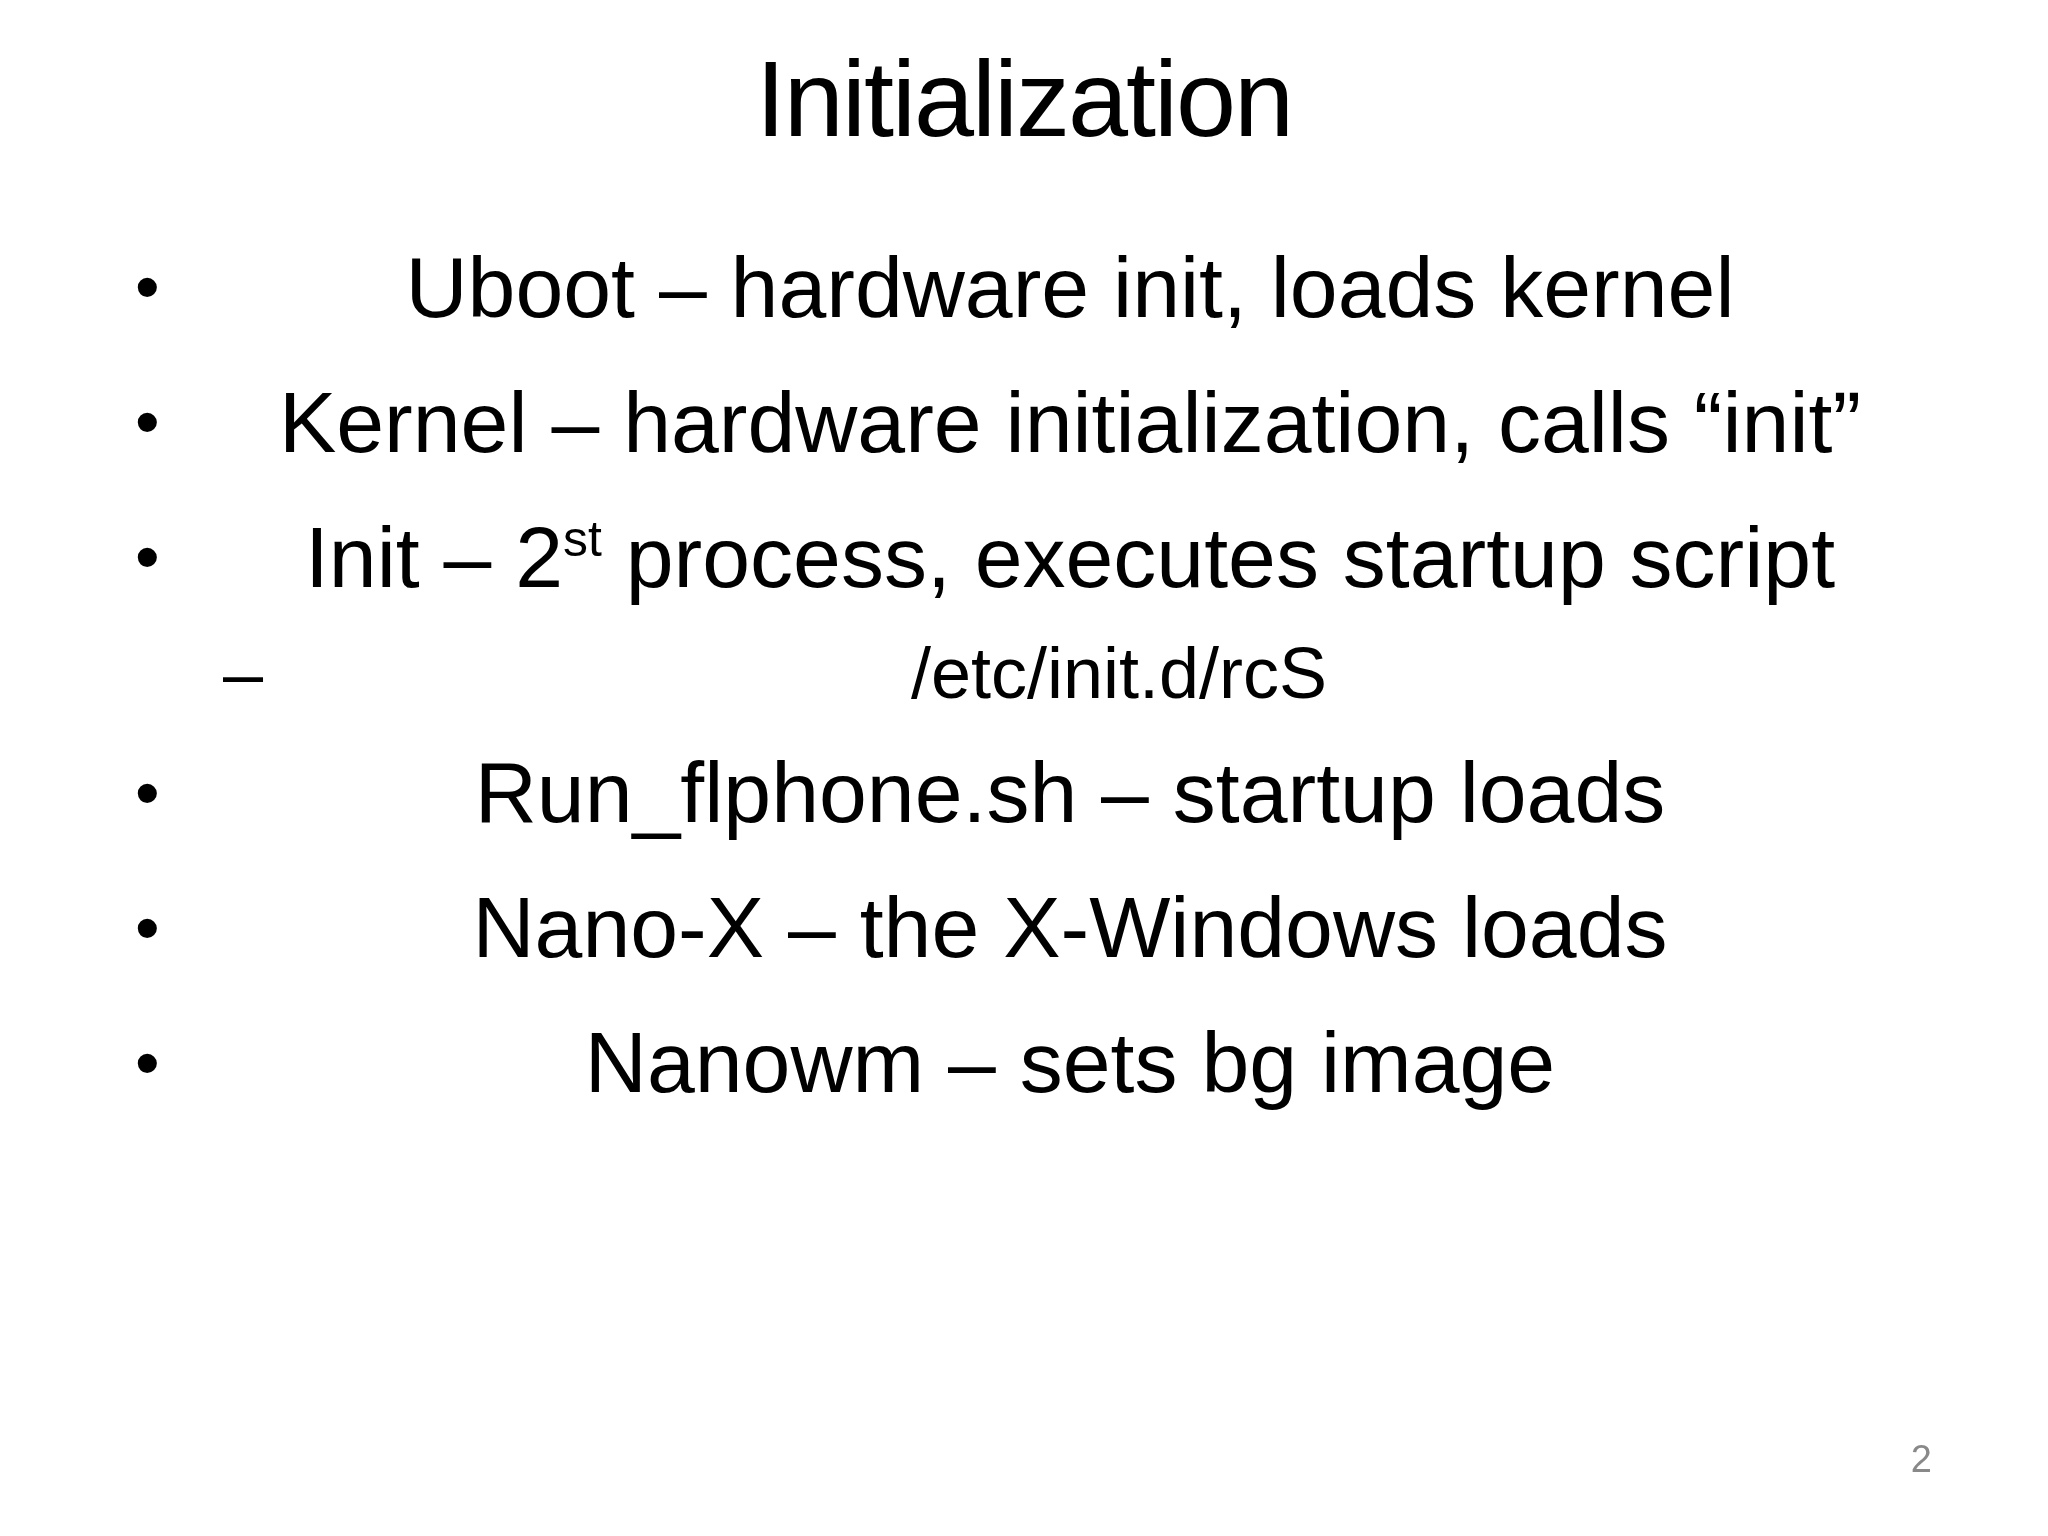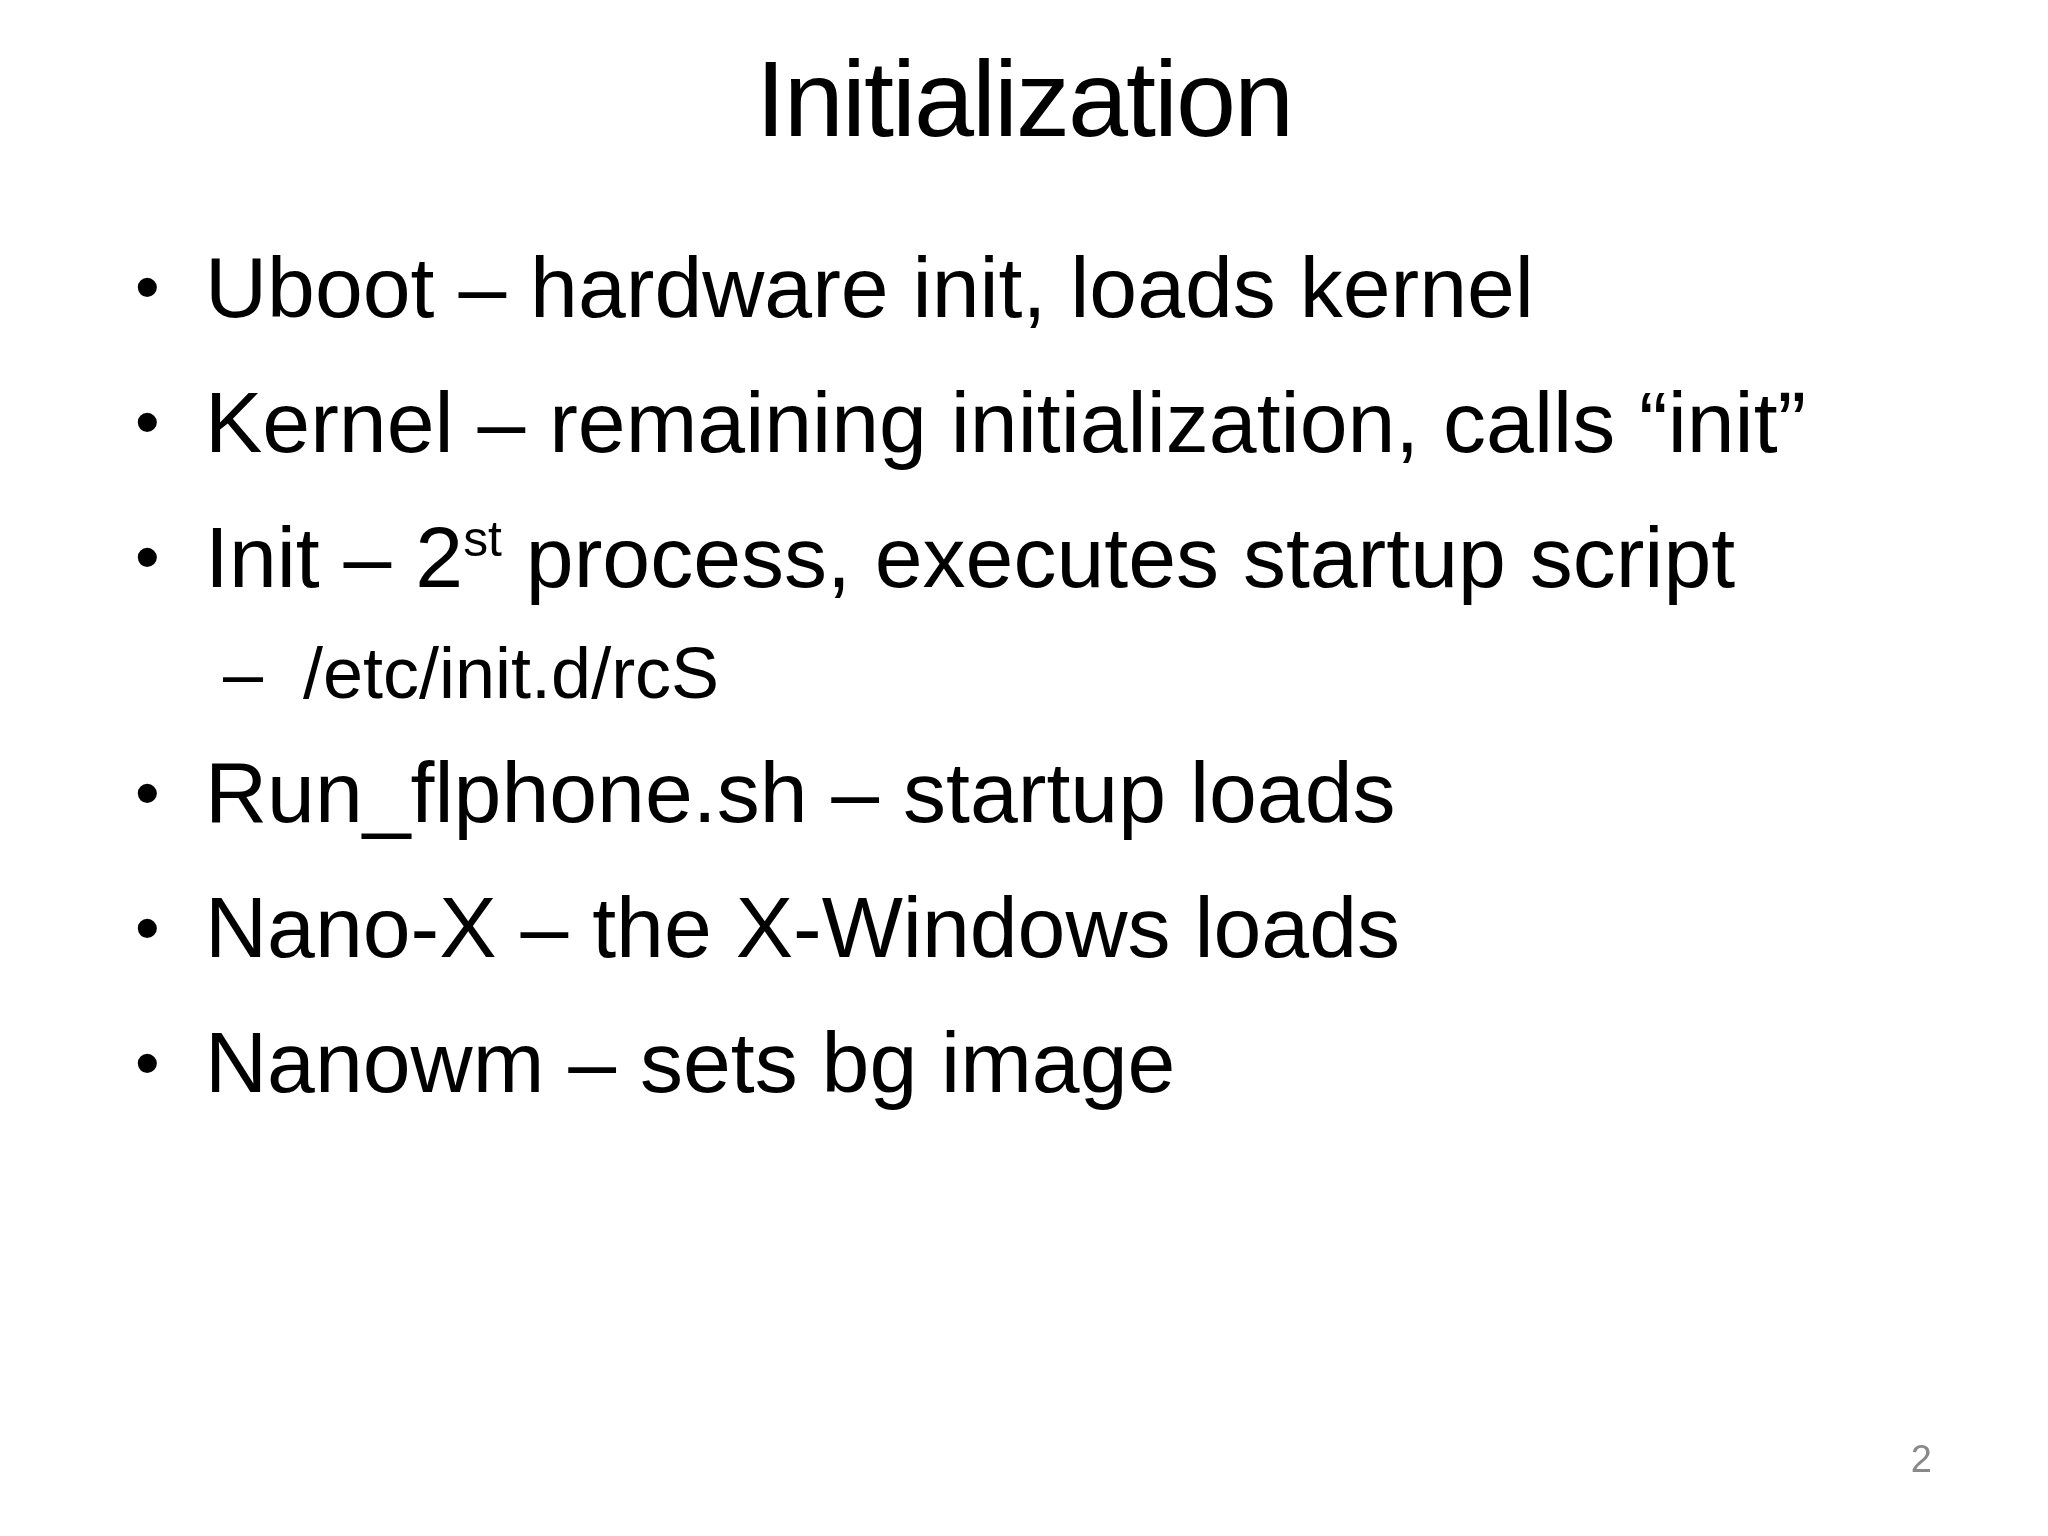--- a/index.html
+++ b/index.html
@@ -59,20 +59,21 @@
     font-size: 0.82em;
     padding-top: 0.12em;
   }
   li.l2 > .marker {
     flex: 0 0 80px;
     width: 80px;
   }
   .btext {
     flex: 1 1 auto;
     white-space: nowrap;
+    text-align: center;
   }
   .btext sup {
     font-size: 58%;
     line-height: 0;
     vertical-align: baseline;
     position: relative;
     top: -0.62em;
   }
   .page-number {
     position: absolute;
@@ -90,21 +91,21 @@
   <div class="title">Initialization</div>
 
   <div class="content">
     <ul class="bullet-list">
         <li class="bullet l1">
           <span class="marker">•</span>
           <span class="btext">Uboot – hardware init, loads kernel</span>
         </li>
         <li class="bullet l1">
           <span class="marker">•</span>
-          <span class="btext">Kernel – remaining initialization, calls “init”</span>
+          <span class="btext">Kernel – hardware initialization, calls “init”</span>
         </li>
         <li class="bullet l1">
           <span class="marker">•</span>
           <span class="btext"><span>Init – 2</span><sup>st</sup><span> process, executes startup script</span></span>
         </li>
         <li class="bullet l2">
           <span class="marker">–</span>
           <span class="btext">/etc/init.d/rcS</span>
         </li>
         <li class="bullet l1">

